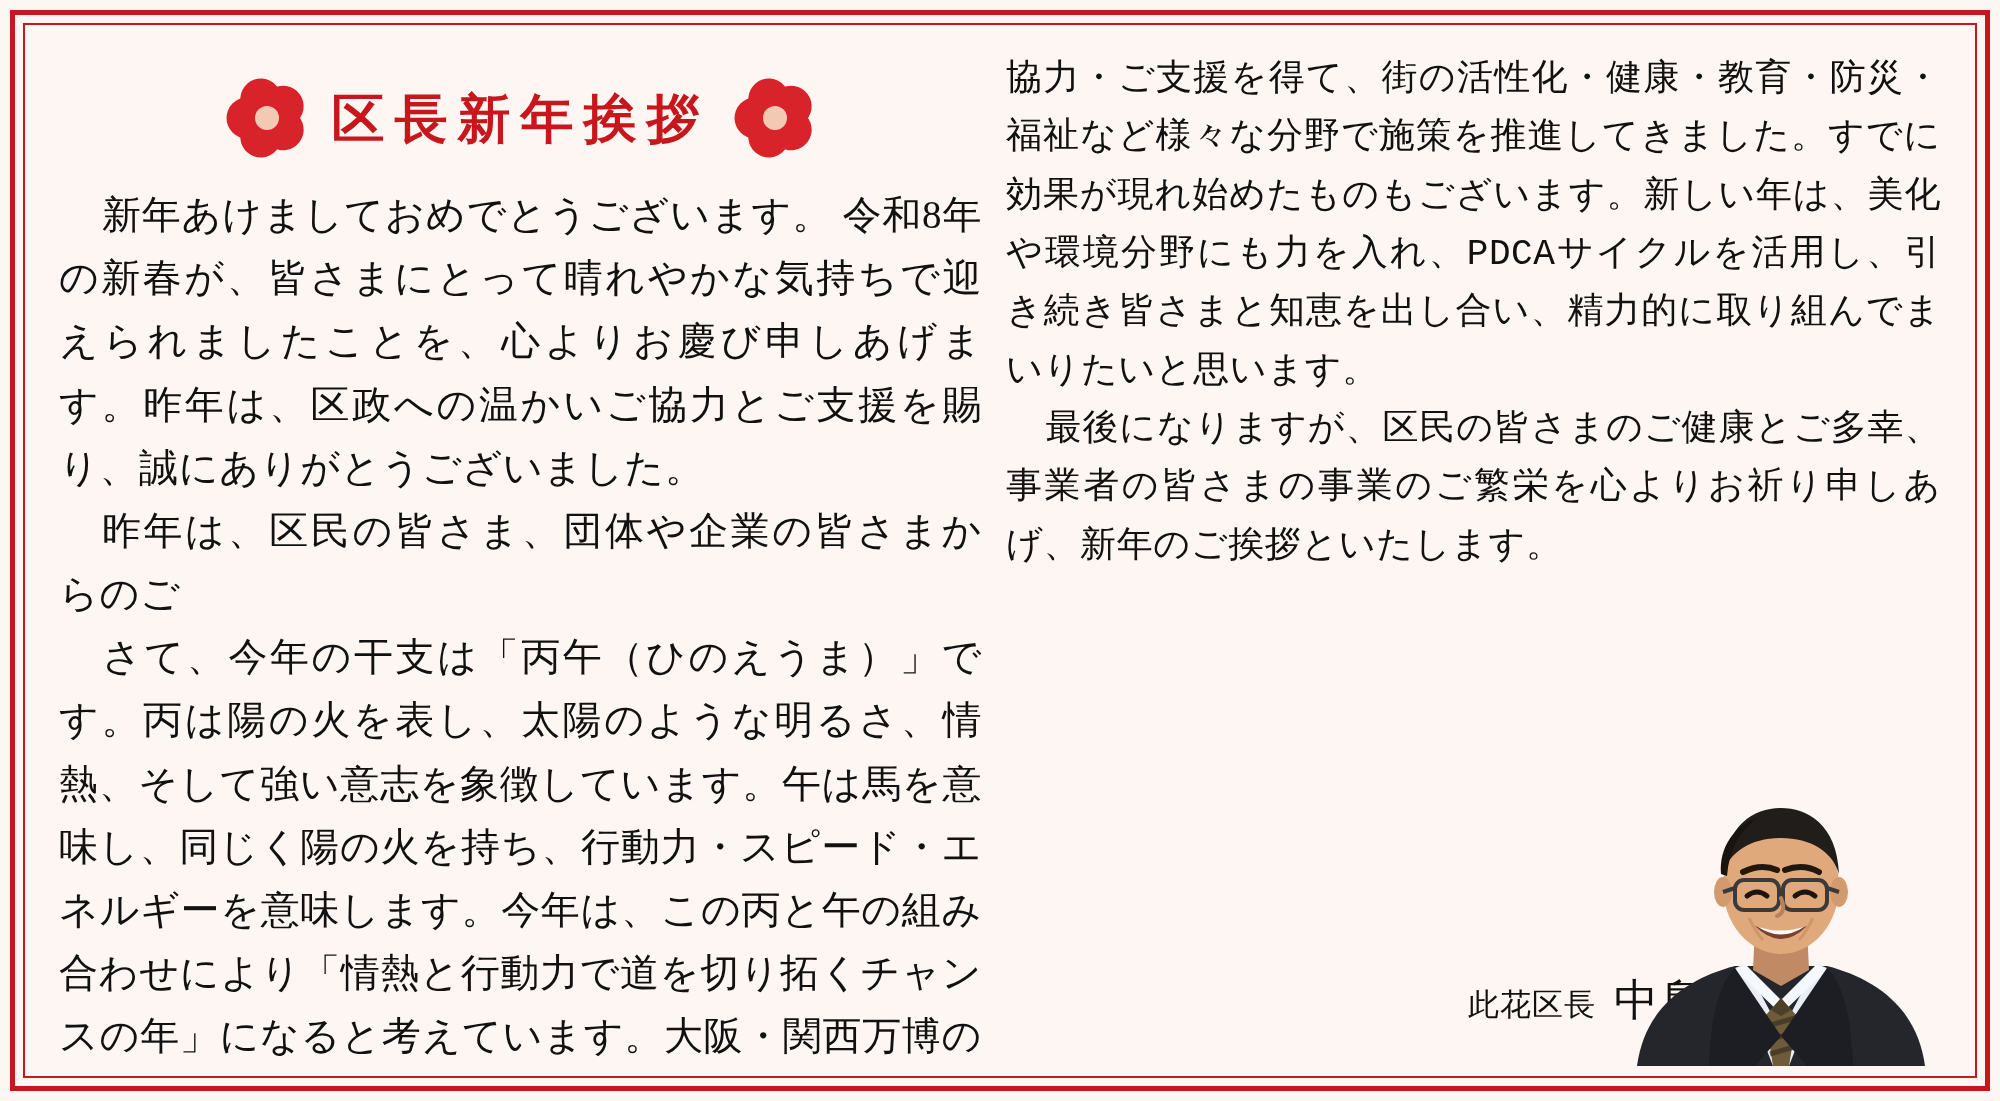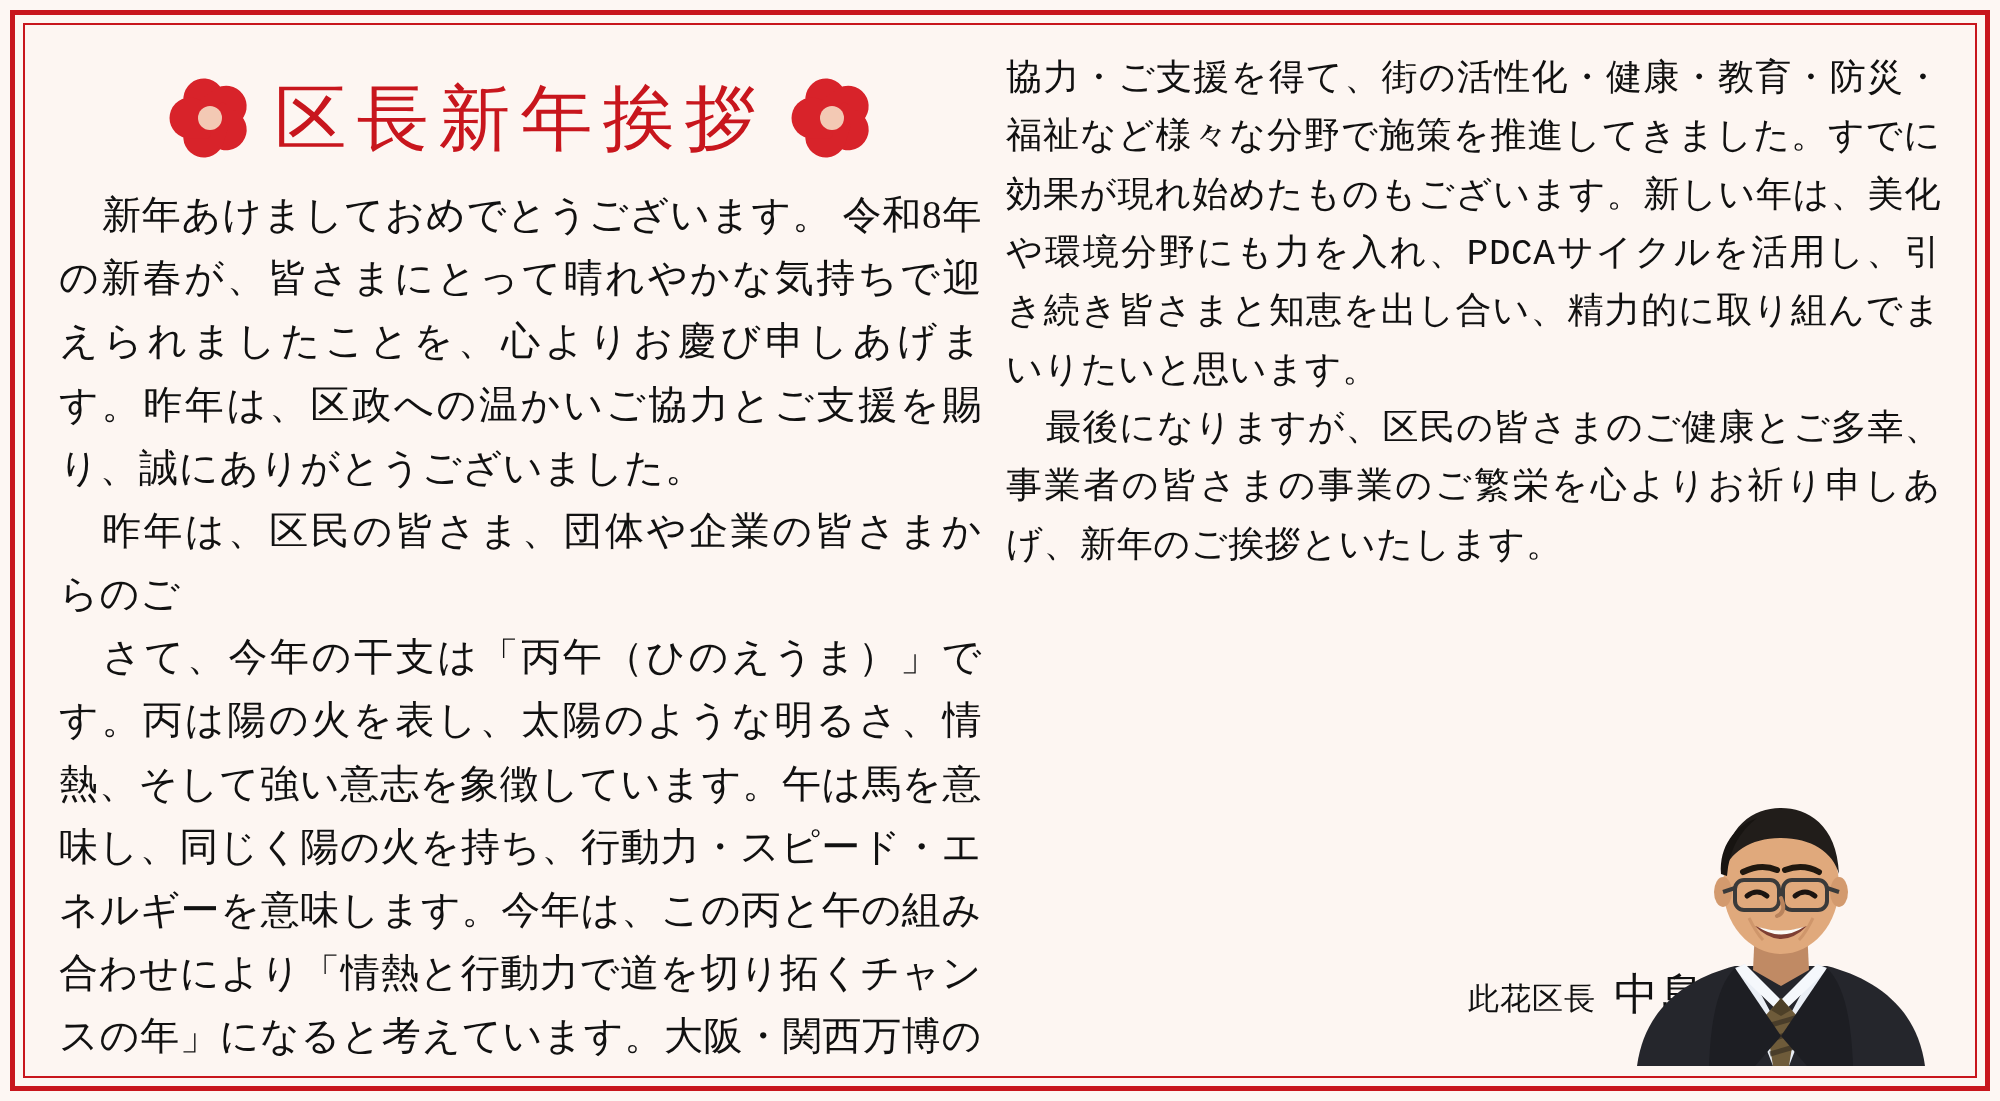--- a/index.html
+++ b/index.html
@@ -68,22 +68,22 @@
   
   .title-row {
     display: flex;
     align-items: center;
     justify-content: center;
     gap: 22px;
     height: 118px;
     margin: 8px 0 6px 0;
   }
   .title-text {
-    font-size: 72px;
-    font-weight: 400;
+    font-size: 53px;
+    font-weight: 700;
     color: #c8161d;
     letter-spacing: 10px;
     line-height: 1;
     white-space: nowrap;
     font-family: "DejaVu Serif", "Liberation Serif", serif;
   }
 
   
   .plum {
     position: relative;
@@ -129,21 +129,21 @@
     font-size: 36px;
     line-height: 1.62;
     font-family: Liberation Mono, monospace;
   }
   .col-right .body-text p.no-indent { text-indent: 0; }
 
   
   .signature {
     position: absolute;
     right: 120px;
-    bottom: 42px;
+    bottom: 36px;
     display: flex;
     align-items: baseline;
     gap: 18px;
     white-space: nowrap;
   }
   .sig-role {
     font-size: 31px;
     color: #111;
     letter-spacing: 1px;
   }

